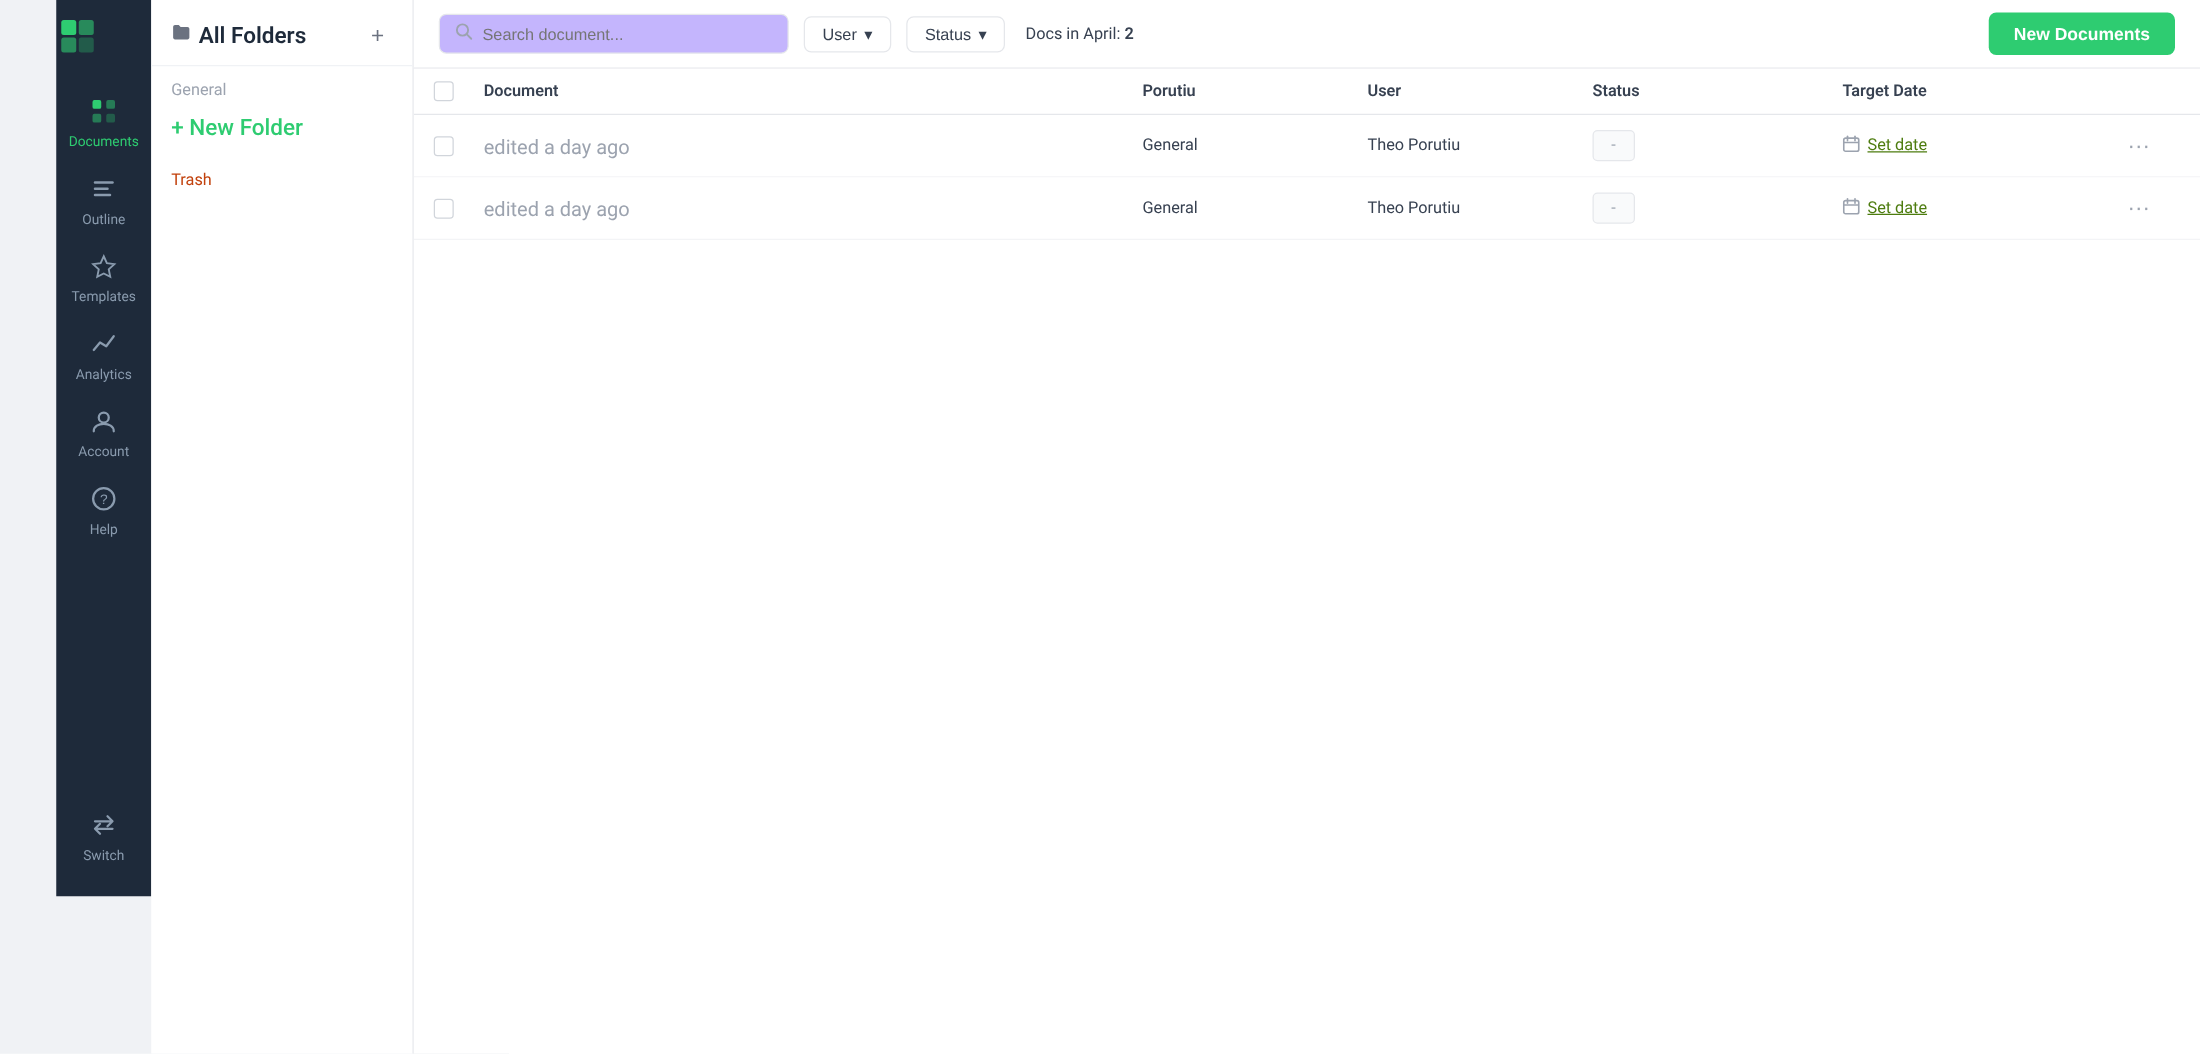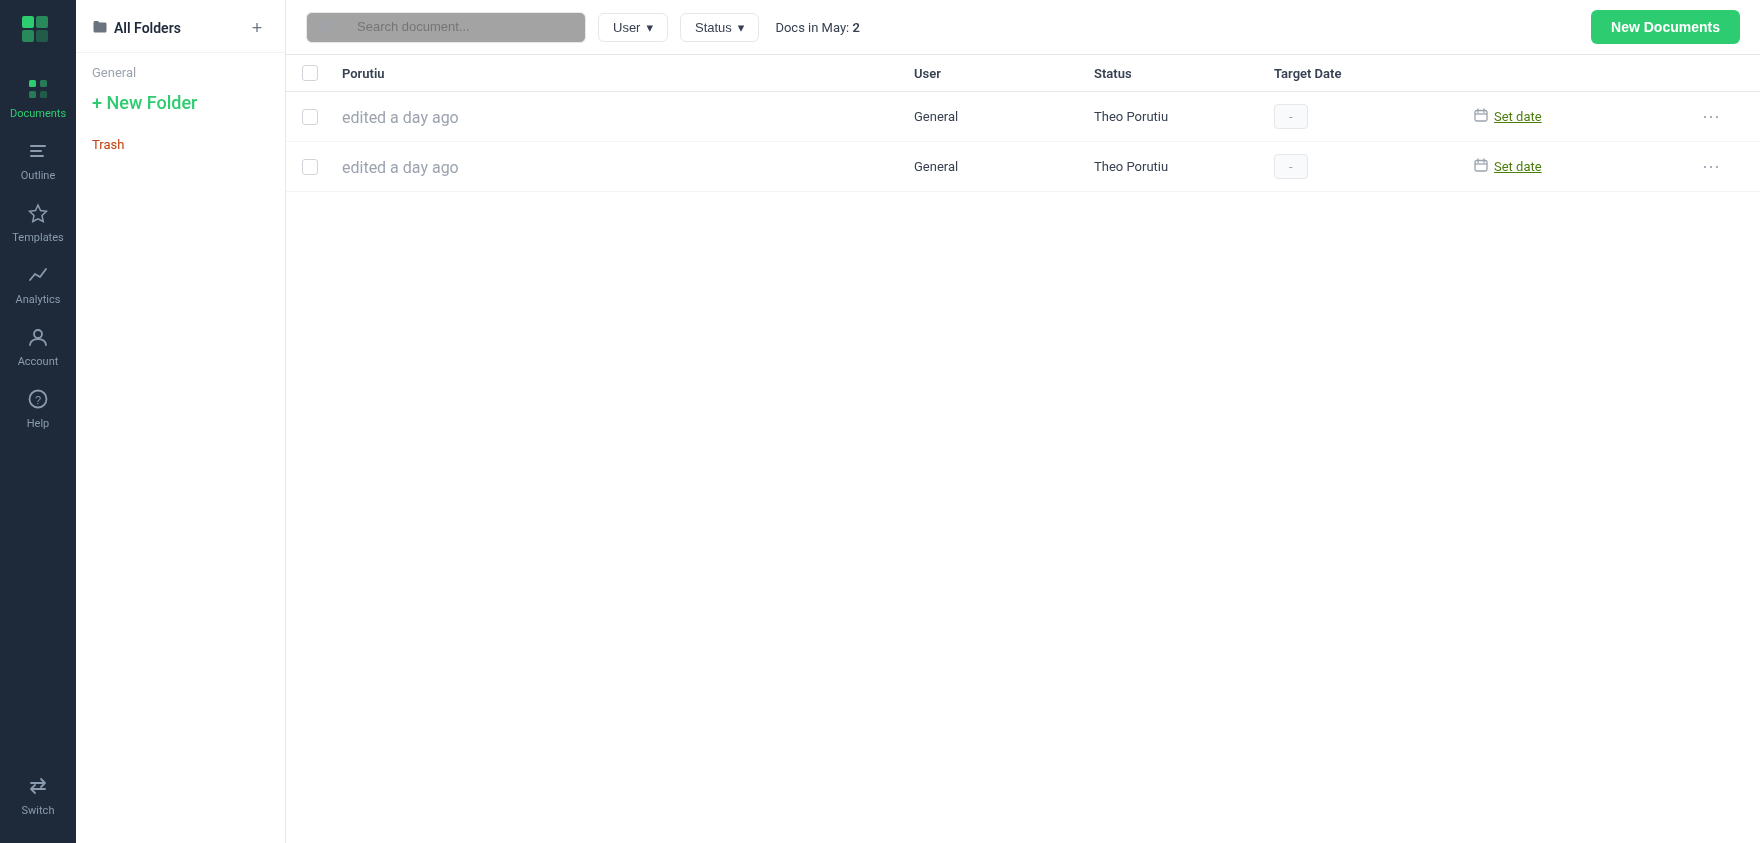--- a/index.html
+++ b/index.html
@@ -4,24 +4,25 @@
   <style>
     * { box-sizing: border-box; margin: 0; padding: 0; }
     body { font-family: -apple-system, BlinkMacSystemFont, 'Segoe UI', Roboto, sans-serif; background: #f0f2f5; display: flex; height: 843px; width: 1760px; overflow: hidden; }
 
     
     .sidebar {
       width: 76px;
       background: #1e2a3a;
       display: flex;
       flex-direction: column;
-      align-items: center;
+      align-items: flex-start;
       padding: 12px 0;
       flex-shrink: 0;
-      height: 843px;
+      height: 717px;
+      margin-left: 45px;
     }
     .sidebar-logo {
       width: 40px;
       height: 40px;
       display: flex;
       align-items: center;
       justify-content: center;
       margin-bottom: 16px;
     }
     .sidebar-logo svg { width: 36px; height: 36px; }
@@ -62,21 +63,21 @@
       height: 843px;
     }
     .folder-header {
       display: flex;
       align-items: center;
       justify-content: space-between;
       padding: 16px 16px 12px 16px;
       border-bottom: 1px solid #f0f2f5;
     }
     .folder-header-title {
-      font-size: 14px;
+      font-size: 18px;
       font-weight: 600;
       color: #1e2a3a;
       display: flex;
       align-items: center;
       gap: 6px;
     }
     .folder-add-btn {
       width: 24px;
       height: 24px;
       border: none;
@@ -123,26 +124,26 @@
     .toolbar {
       background: #fff;
       border-bottom: 1px solid #e5e7eb;
       display: flex;
       align-items: center;
       padding: 10px 20px;
       gap: 12px;
     }
     .search-box {
       display: flex;
-      align-items: flex-start;
-      background: #a3a3a3;
+      align-items: center;
+      background: #c4b5fd;
       border: 1px solid #e5e7eb;
       border-radius: 6px;
       padding: 6px 12px;
-      gap: 24px;
+      gap: 8px;
       width: 280px;
     }
     .search-box input {
       border: none;
       background: transparent;
       outline: none;
       font-size: 13px;
       color: #374151;
       width: 100%;
     }
@@ -381,34 +382,35 @@
       <span>User</span>
       <span>▾</span>
     </button>
 
     <button class="filter-btn">
       <span>Status</span>
       <span>▾</span>
     </button>
 
     <div class="docs-count">
-      <span>Docs in May:</span>
+      <span>Docs in April:</span>
       <strong>2</strong>
     </div>
 
     <div class="spacer"></div>
 
     <button class="new-doc-btn">New Documents</button>
   </div>
 
   <div class="table-container">
     <div class="table-header">
       <div>
         <div class="checkbox"></div>
       </div>
+      <div class="table-header-cell">Document</div>
       <div class="table-header-cell">Porutiu</div>
       <div class="table-header-cell">User</div>
       <div class="table-header-cell">Status</div>
       <div class="table-header-cell">Target Date</div>
       <div></div>
     </div>
 
     <div class="table-row">
       <div>
         <div class="checkbox"></div>

